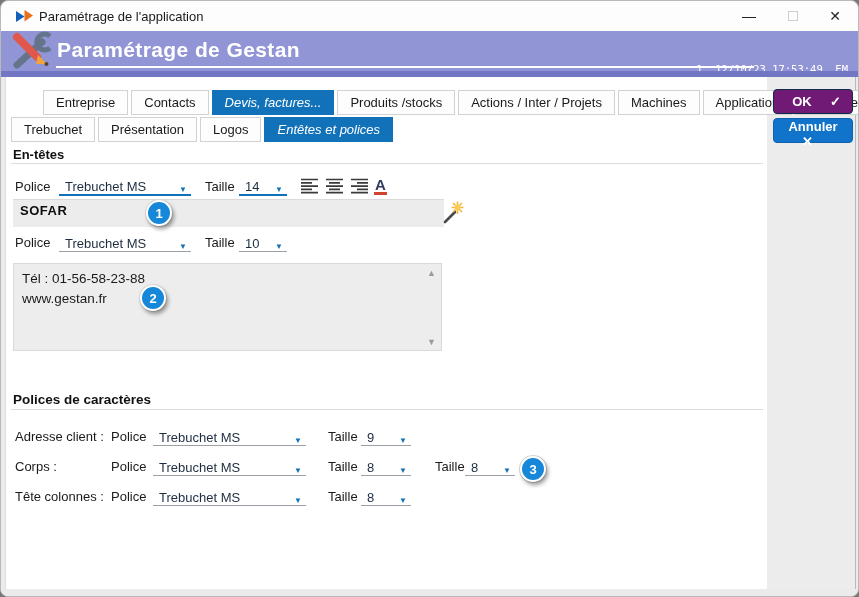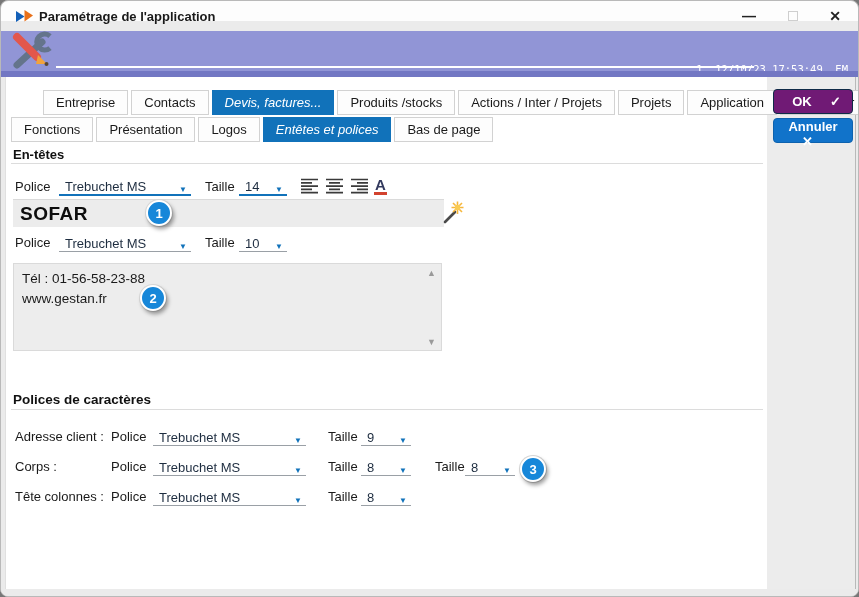--- a/index.html
+++ b/index.html
@@ -5,21 +5,21 @@
   * { margin:0; padding:0; box-sizing:border-box; }
   html,body { background:#777; font-family:"Liberation Sans", sans-serif; }
   #win {
     position:relative; width:859px; height:597px; margin:0 auto;
     background:#ebebeb; border:1px solid #b9b9b9; border-radius:8px;
     overflow:hidden; font-family:"Liberation Sans", sans-serif;
   }
   .abs { position:absolute; }
 
   
-  #titlebar { left:0; top:0; width:100%; height:20px; background:#fdfdfd; border-radius:8px 8px 0 0;font-weight:bold; }
+  #titlebar { left:0; top:0; width:100%; height:30px; background:#fdfdfd; border-radius:8px 8px 0 0; }
   #titlebar .app-title { position:absolute; left:38px; top:8px; font-size:13px; color:#1a1a1a; }
   .winctl { position:absolute; top:0; width:42px; height:29px; display:flex; align-items:center; justify-content:center; font-size:14px; color:#222; cursor:default; }
   #btn-min { right:88px; }
   #btn-max { right:44px; color:#c9c9c9; }
   #btn-max .sq { width:10px; height:10px; border:1px solid #cfcfcf; }
   #btn-close { right:2px; }
 
   
   #banner { left:0; top:30px; width:859px; height:40px; background:#9195d6; }
   #banner-strip { left:0; top:70px; width:859px; height:6px; background:#7277c3; }
@@ -55,21 +55,21 @@
 
   .lbl { font-size:13px; color:#1a1a1a; white-space:nowrap; }
 
   .dd { height:19px; display:flex; align-items:flex-end; justify-content:space-between; cursor:pointer; }
   .dd .dd-val { font-size:13px; color:#1e2d40; padding-left:6px; white-space:nowrap; }
   .dd .dd-arrow { font-size:8px; color:#1172ba; padding:4px 4px 0 0; }
   .dd-blue { border-bottom:2px solid #1172ba; }
   .dd-gray { border-bottom:1px solid #9aa0a6; }
 
   #sofar-field { left:12px; top:198px; width:431px; height:28px; background:#ececec;
-    border-top:1px solid #dadada; font-size:19px; font-weight:bold; color:#0d0d0d;
+    border-top:1px solid #dadada; font-size:13px; font-weight:bold; color:#0d0d0d;
     padding:3px 0 0 7px; letter-spacing:.5px; }
 
   #addr-box { left:12px; top:262px; width:429px; height:88px; background:#ededed; border:1px solid #dadada;
     padding:5px 0 0 8px; font-size:13.5px; color:#1a1a1a; line-height:20px; }
   .scroll-arrow { position:absolute; font-size:9px; color:#9a9a9a; }
 
   
   .badge { width:26px; height:26px; border-radius:50%; background:#1787d9; border:2px solid #fff;
     box-shadow:2px 3px 4px rgba(0,0,0,.4), 0 0 0 1px #d9d9d9; color:#fff; font-size:13px; font-weight:bold;
     display:flex; align-items:center; justify-content:center; }
@@ -104,48 +104,48 @@
   </div>
 
   <div id="banner" class="abs">
     <svg class="abs" style="left:7px;top:-2px" width="46" height="44" viewBox="0 0 46 44">
       <path d="M42 7 A8 8 0 1 0 42 19" fill="none" stroke="#64748b" stroke-width="5"></path>
       <line x1="34" y1="13" x2="9" y2="36" stroke="#64748b" stroke-width="7" stroke-linecap="round"></line>
       <line x1="9" y1="8" x2="29" y2="28" stroke="#e2574c" stroke-width="8" stroke-linecap="round"></line>
       <polygon points="30,26 39,35 28,35" fill="#f2a33c"></polygon>
       <circle cx="38.5" cy="35" r="2" fill="#5b4632"></circle>
     </svg>
+    <span id="banner-title">Paramétrage de Gestan</span>
     <div id="banner-underline"></div>
     <div id="banner-meta">
       <div>1  12/10/23 17:53:49  EM</div>
       <div>18/07/25 19:58:42  EM</div>
     </div>
   </div>
   <div id="banner-strip" class="abs"></div>
 
   <div id="content-white" class="abs"></div>
   <div id="right-panel" class="abs"></div>
 
   <div id="tabrow1" class="abs tabrow">
     <div class="tab">Entreprise</div>
     <div class="tab">Contacts</div>
     <div class="tab active">Devis, factures...</div>
     <div class="tab">Produits /stocks</div>
     <div class="tab">Actions / Inter / Projets</div>
-    <div class="tab">Projets</div>
+    <div class="tab">Machines</div>
     <div class="tab">Application</div>
     <div class="tab">Ordinateur</div>
   </div>
 
   <div id="tabrow2" class="abs tabrow">
-    <div class="tab">Fonctions</div>
+    <div class="tab">Trebuchet</div>
     <div class="tab">Présentation</div>
     <div class="tab">Logos</div>
     <div class="tab active">Entêtes et polices</div>
-    <div class="tab">Bas de page</div>
   </div>
 
   <div id="btn-ok" class="abs act-btn">
     <span class="t">OK</span>
     <span class="ic">✓</span>
   </div>
   <div id="btn-cancel" class="abs act-btn">
     <span class="t">Annuler</span>
     <span class="ic">✕</span>
   </div>

